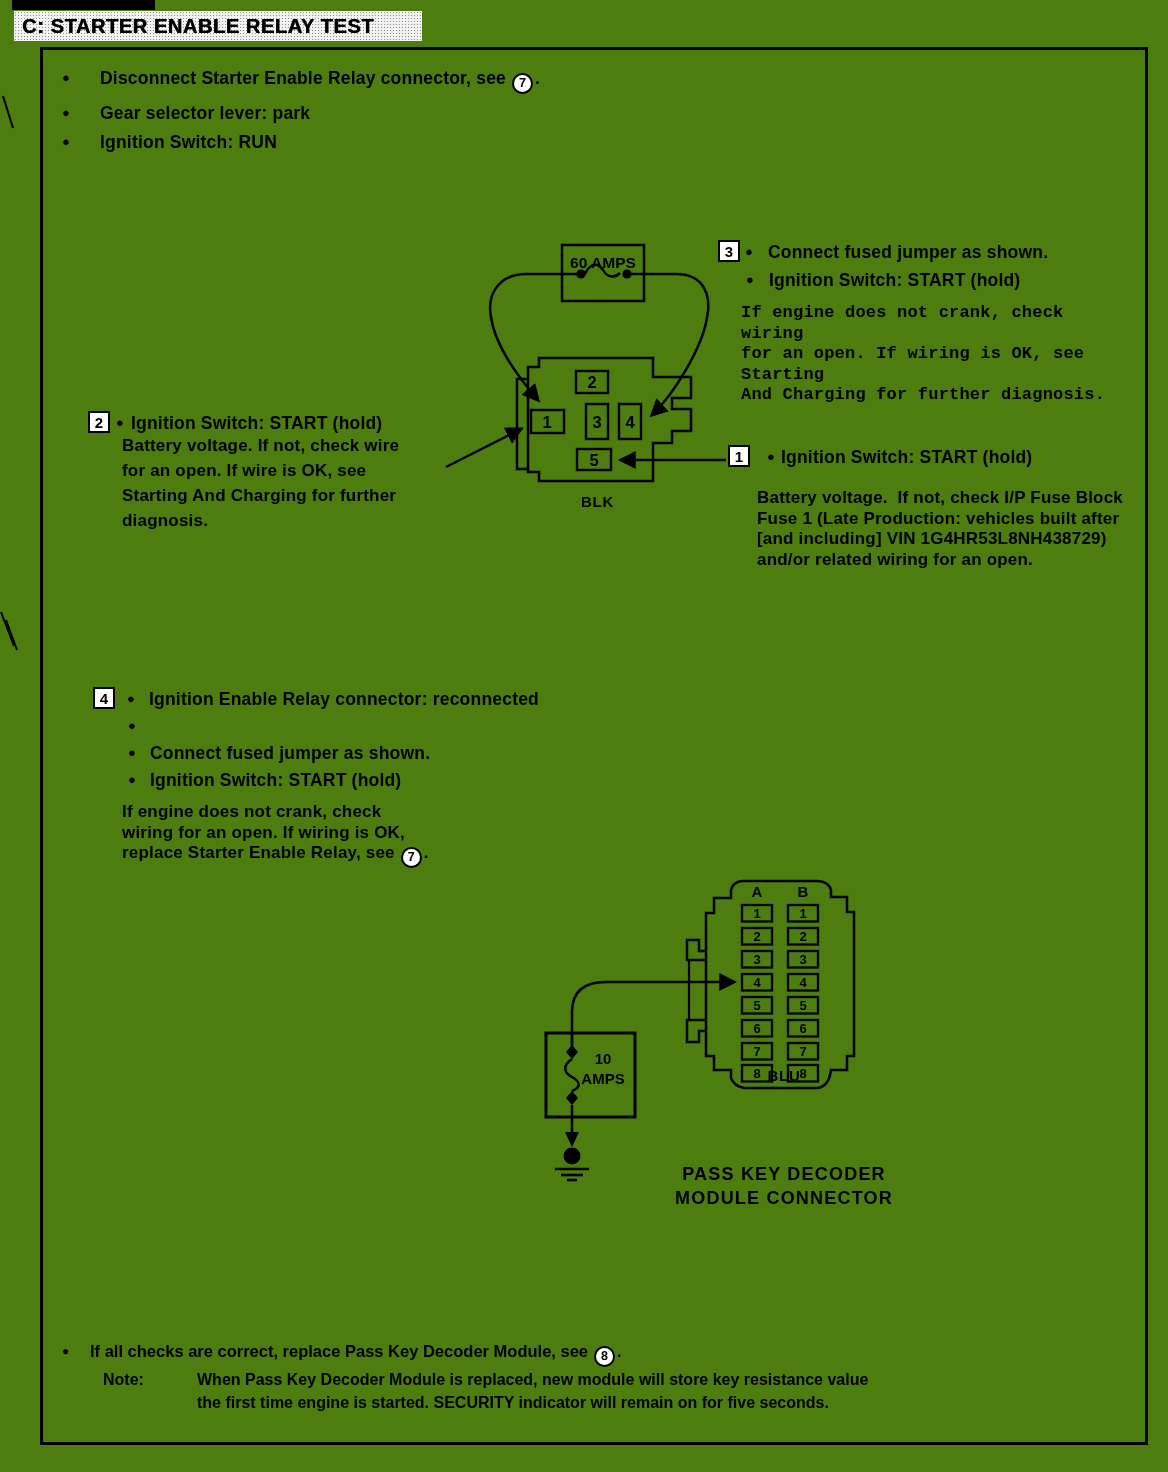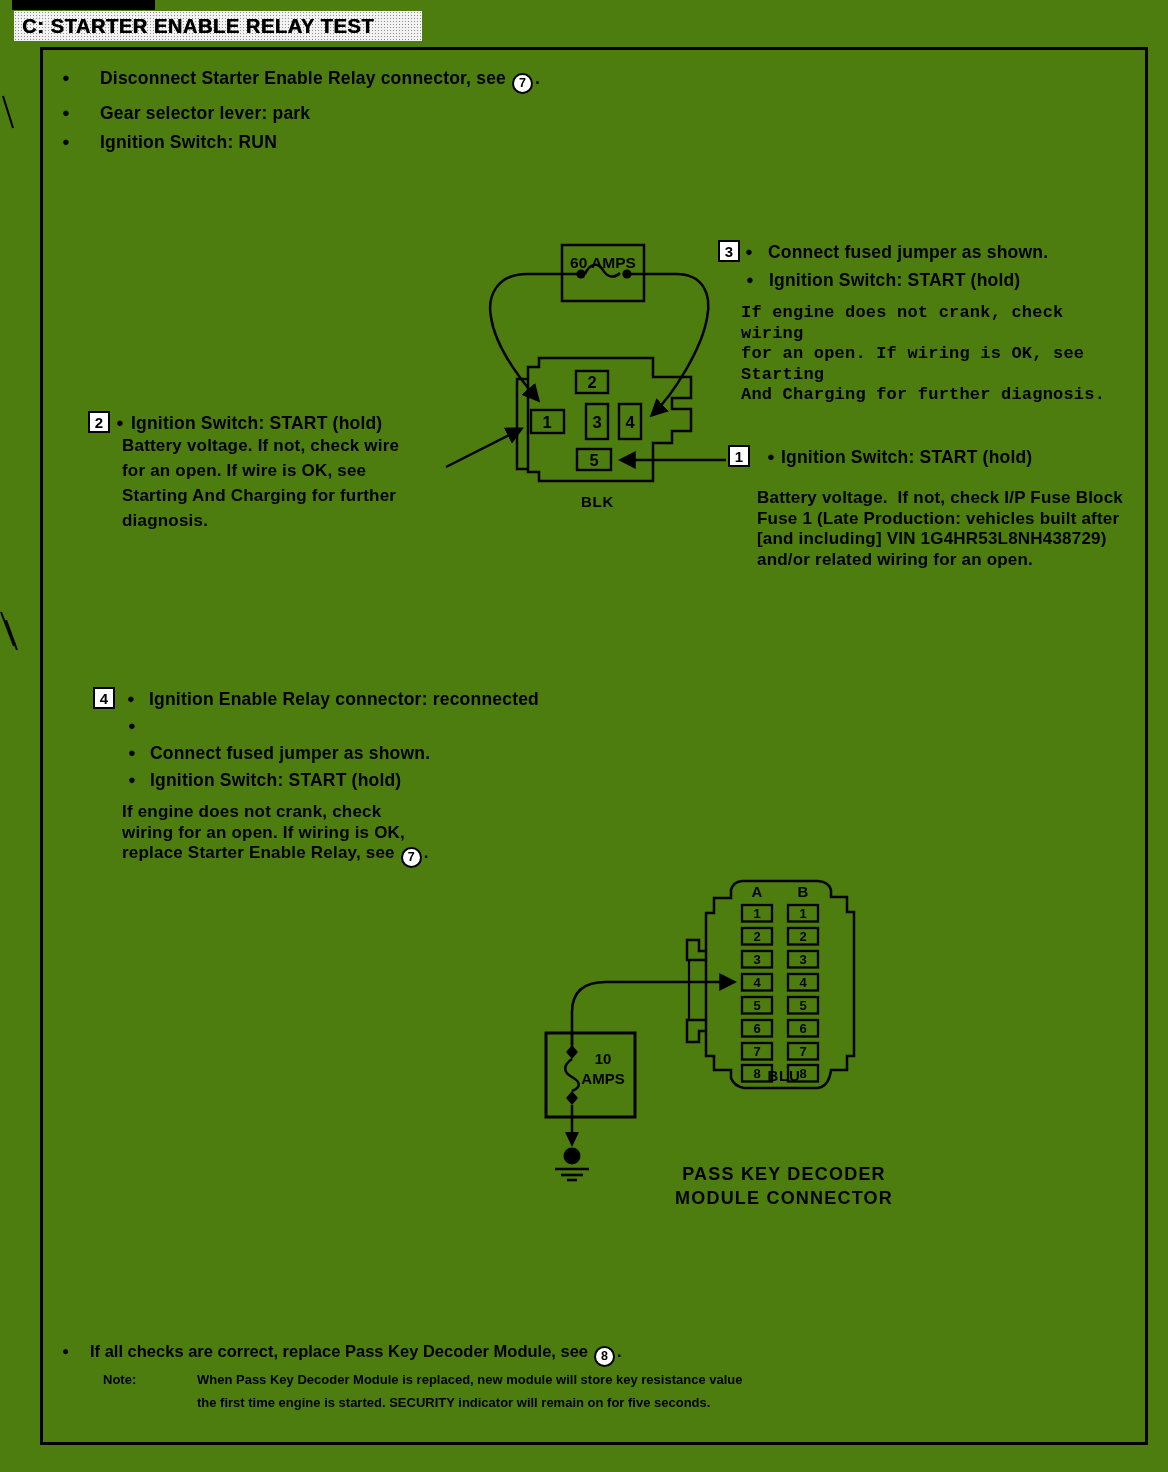--- a/index.html
+++ b/index.html
@@ -53,21 +53,21 @@
   .s3 .numbox { margin-right:5px; }  .s3 .blt { width:13px; margin-right:10px; }
   .s3 .steprow { margin-bottom:8px; }
   .s1 .numbox { margin-right:17px; } .s1 .blt { width:13px; margin-right:1px; }
   .s4 .numbox { margin-right:12px; } .s4 .blt { width:13px; margin-right:9px; }
   .s4 .steprow { margin-bottom:7px; }
   .s4 .steprow.cont { padding-left:35px; }
   .s3 .steprow.cont { padding-left:28px; }
 
   .foot-row { display:flex; align-items:flex-start; font-size:16.5px; line-height:20px; }
   .foot-row .blt { width:14px; margin-right:14px; font-size:12px; }
-  .note-row { display:flex; align-items:flex-start; font-size:13px; line-height:23px; }
+  .note-row { display:flex; align-items:flex-start; font-size:16px; line-height:23px; }
   .note-label { flex:none; width:50px; }
   .note-text { white-space:pre-wrap;margin-left:44px; }
 </style>
 </head>
 <body>
 
 <div class="page">
 
   <div class="abs top-black-bar"></div>
 

